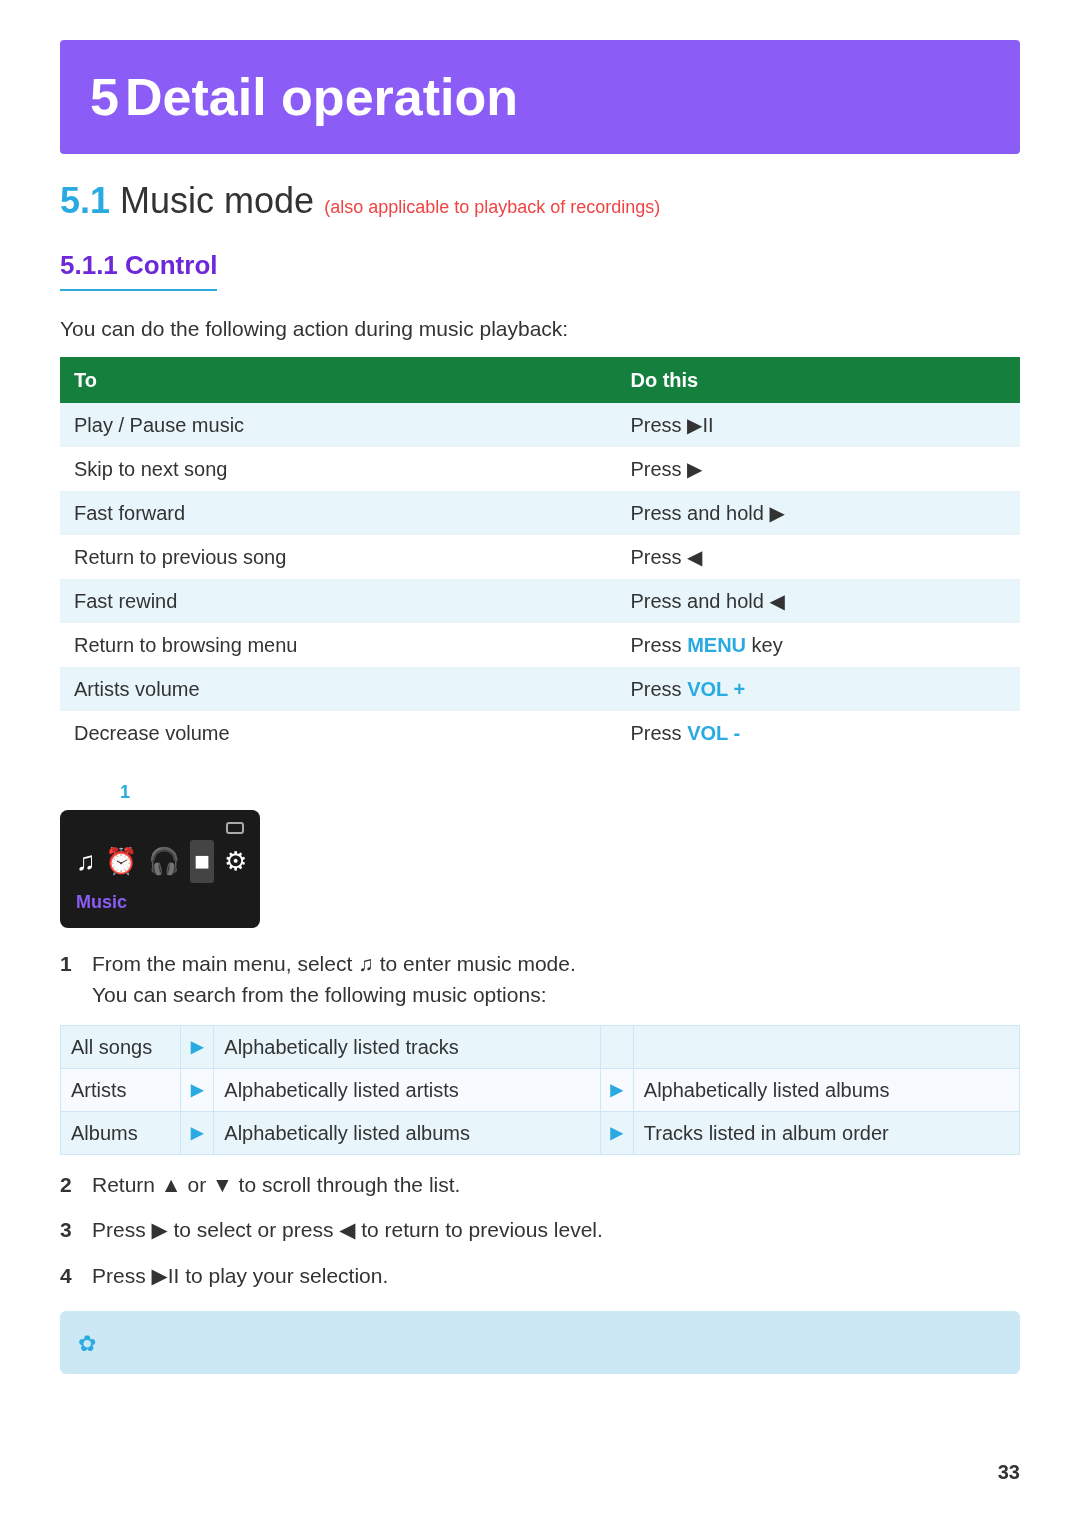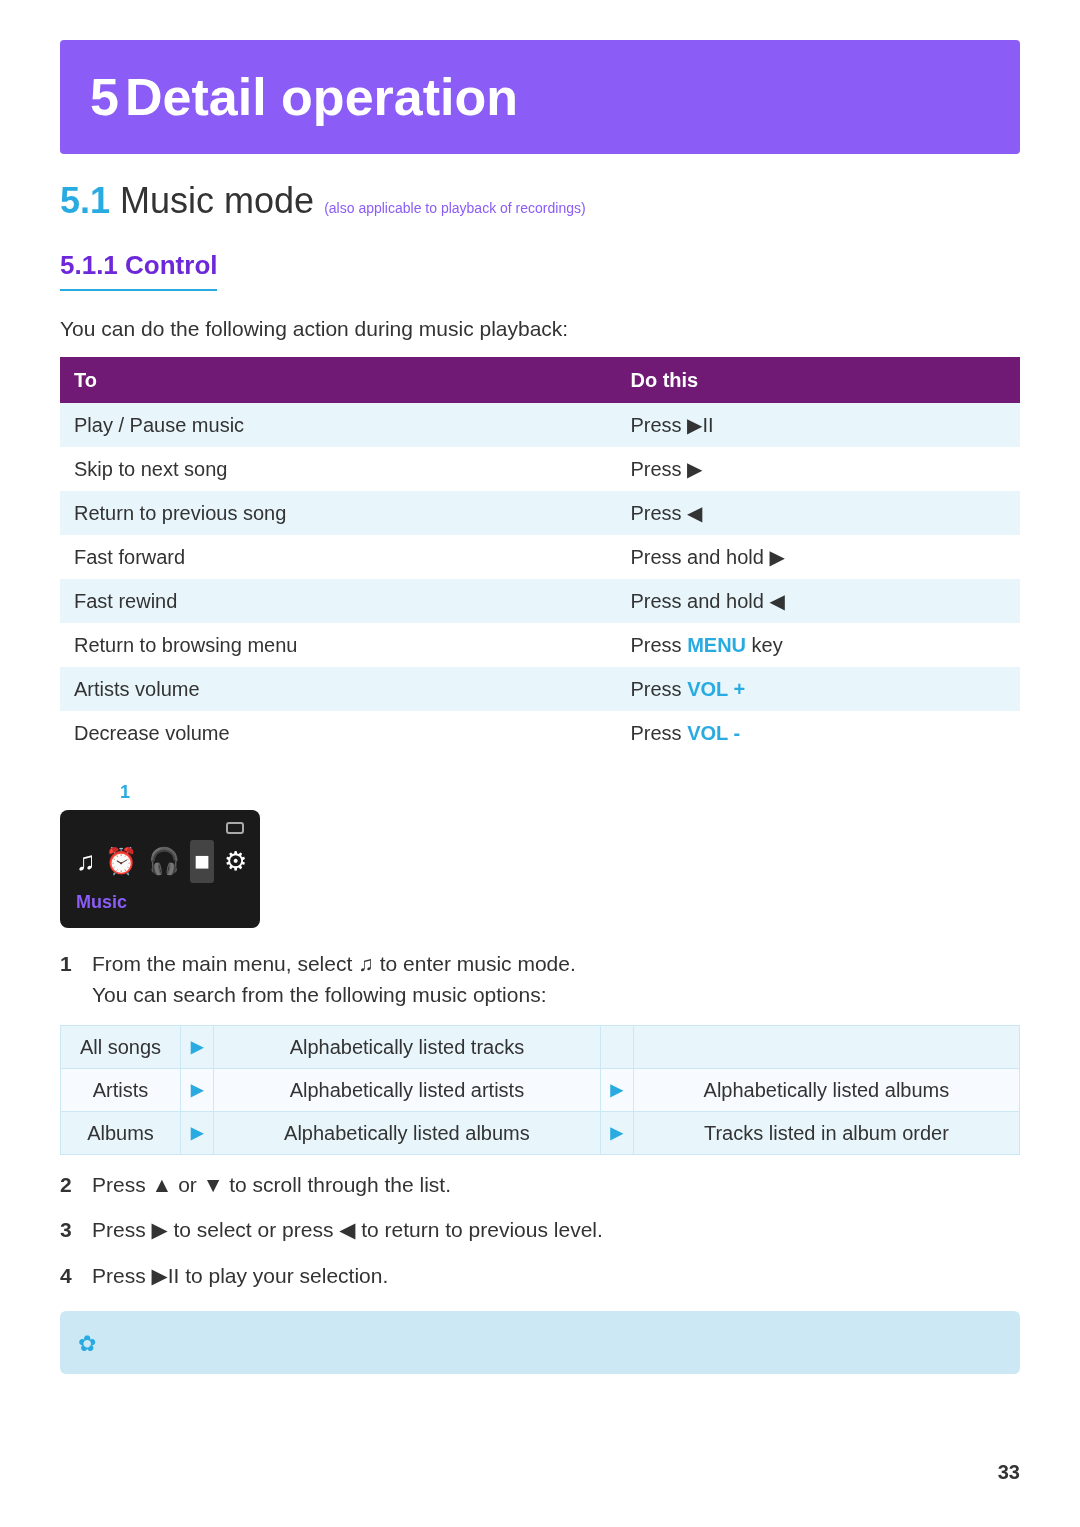--- a/index.html
+++ b/index.html
@@ -38,22 +38,22 @@
     .section-51-title {
       font-size: 36px;
       color: #333;
     }
     .section-51-num {
       color: #29abe2;
       font-weight: bold;
       text-align: center;
     }
     .section-51-sub {
-      color: #8b5cf6;
-      font-size: 14px;
+      color: #ef4444;
+      font-size: 18px;
       text-align: right;
     }
 
     
     .section-511 {
       margin: 18px 0 10px 0;
     }
     .section-511-title {
       font-size: 26px;
       font-weight: bold;
@@ -70,21 +70,21 @@
     }
 
     
     .control-table {
       width: 100%;
       border-collapse: collapse;
       margin-bottom: 24px;
       font-size: 20px;
     }
     .control-table thead tr {
-      background: #701a75;
+      background: #15803d;
       color: white;
     }
     .control-table thead th {
       padding: 8px 14px;
       text-align: left;
       font-weight: bold;
     }
     .control-table tbody tr:nth-child(odd) {
       background: #e8f6fc;
     }
@@ -176,21 +176,20 @@
     .music-options-table {
       width: 100%;
       border-collapse: collapse;
       margin: 14px 0;
       font-size: 20px;
     }
     .music-options-table td {
       padding: 6px 10px;
       border: 1px solid #cce8f5;
       vertical-align: middle;
-      text-align: center;
     }
     .music-options-table tr:nth-child(odd) td {
       background: #e8f6fc;
     }
     .music-options-table tr:nth-child(even) td {
       background: #f7fbff;
     }
     .arrow-cell {
       color: #29abe2;
       font-weight: bold;
@@ -268,26 +267,26 @@
   <tbody id="control-table-body">
   <tr>
         <td>Play / Pause music</td>
         <td>Press ▶II</td>
       </tr>
       <tr>
         <td>Skip to next song</td>
         <td>Press ▶</td>
       </tr>
       <tr>
+        <td>Fast forward</td>
+        <td>Press and hold ▶</td>
+      </tr>
+      <tr>
         <td>Return to previous song</td>
         <td>Press ◀</td>
-      </tr>
-      <tr>
-        <td>Fast forward</td>
-        <td>Press and hold ▶</td>
       </tr>
       <tr>
         <td>Fast rewind</td>
         <td>Press and hold ◀</td>
       </tr>
       <tr>
         <td>Return to browsing menu</td>
         <td>Press <span class="highlight-blue">MENU</span> key</td>
       </tr>
       <tr>
@@ -347,21 +346,21 @@
         <td class="arrow-cell" style="width: 30px;">▶</td>
         <td>Alphabetically listed albums</td>
         <td class="arrow-cell" style="width: 30px;">▶</td>
         <td>Tracks listed in album order</td>
       </tr>
     </tbody>
 </table>
 
 <div class="step">
   <span class="step-num">2</span>
-  <div class="step-content">Press ▲ or ▼ to scroll through the list.</div>
+  <div class="step-content">Return ▲ or ▼ to scroll through the list.</div>
 </div>
 
 <div class="step">
   <span class="step-num">3</span>
   <div class="step-content">Press ▶ to select or press ◀ to return to previous level.</div>
 </div>
 
 <div class="step">
   <span class="step-num">4</span>
   <div class="step-content">Press ▶II to play your selection.</div>

